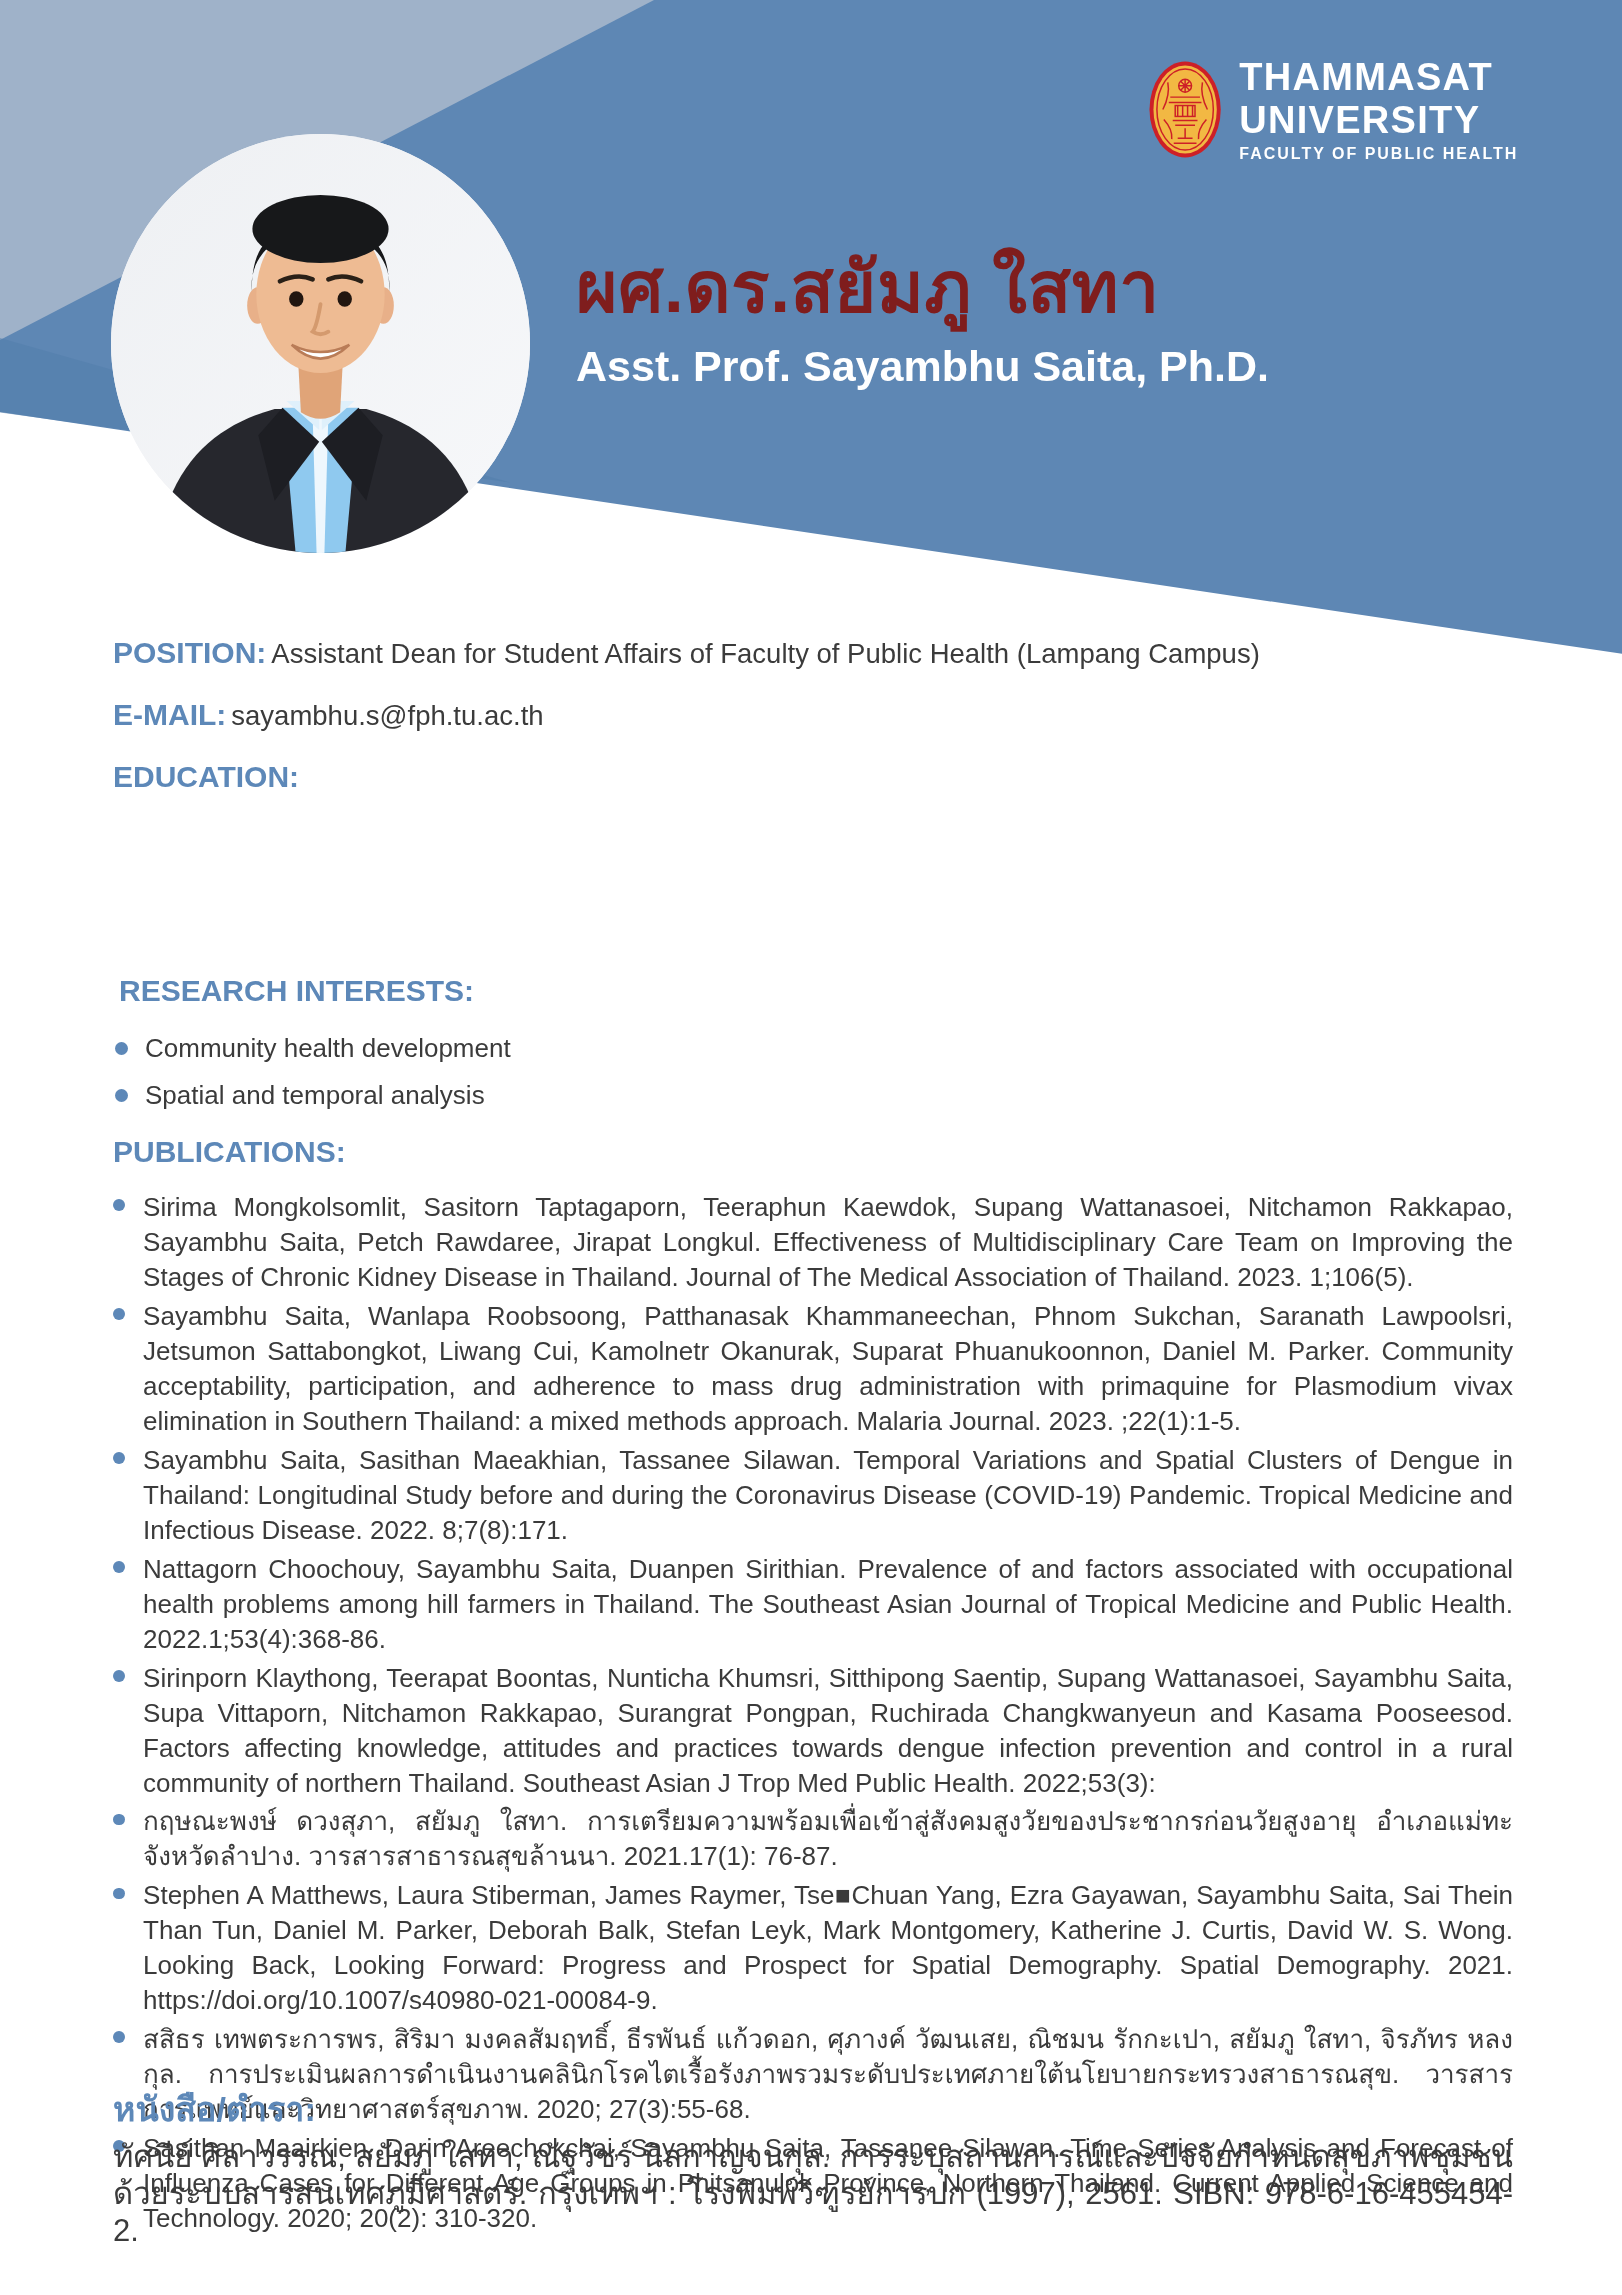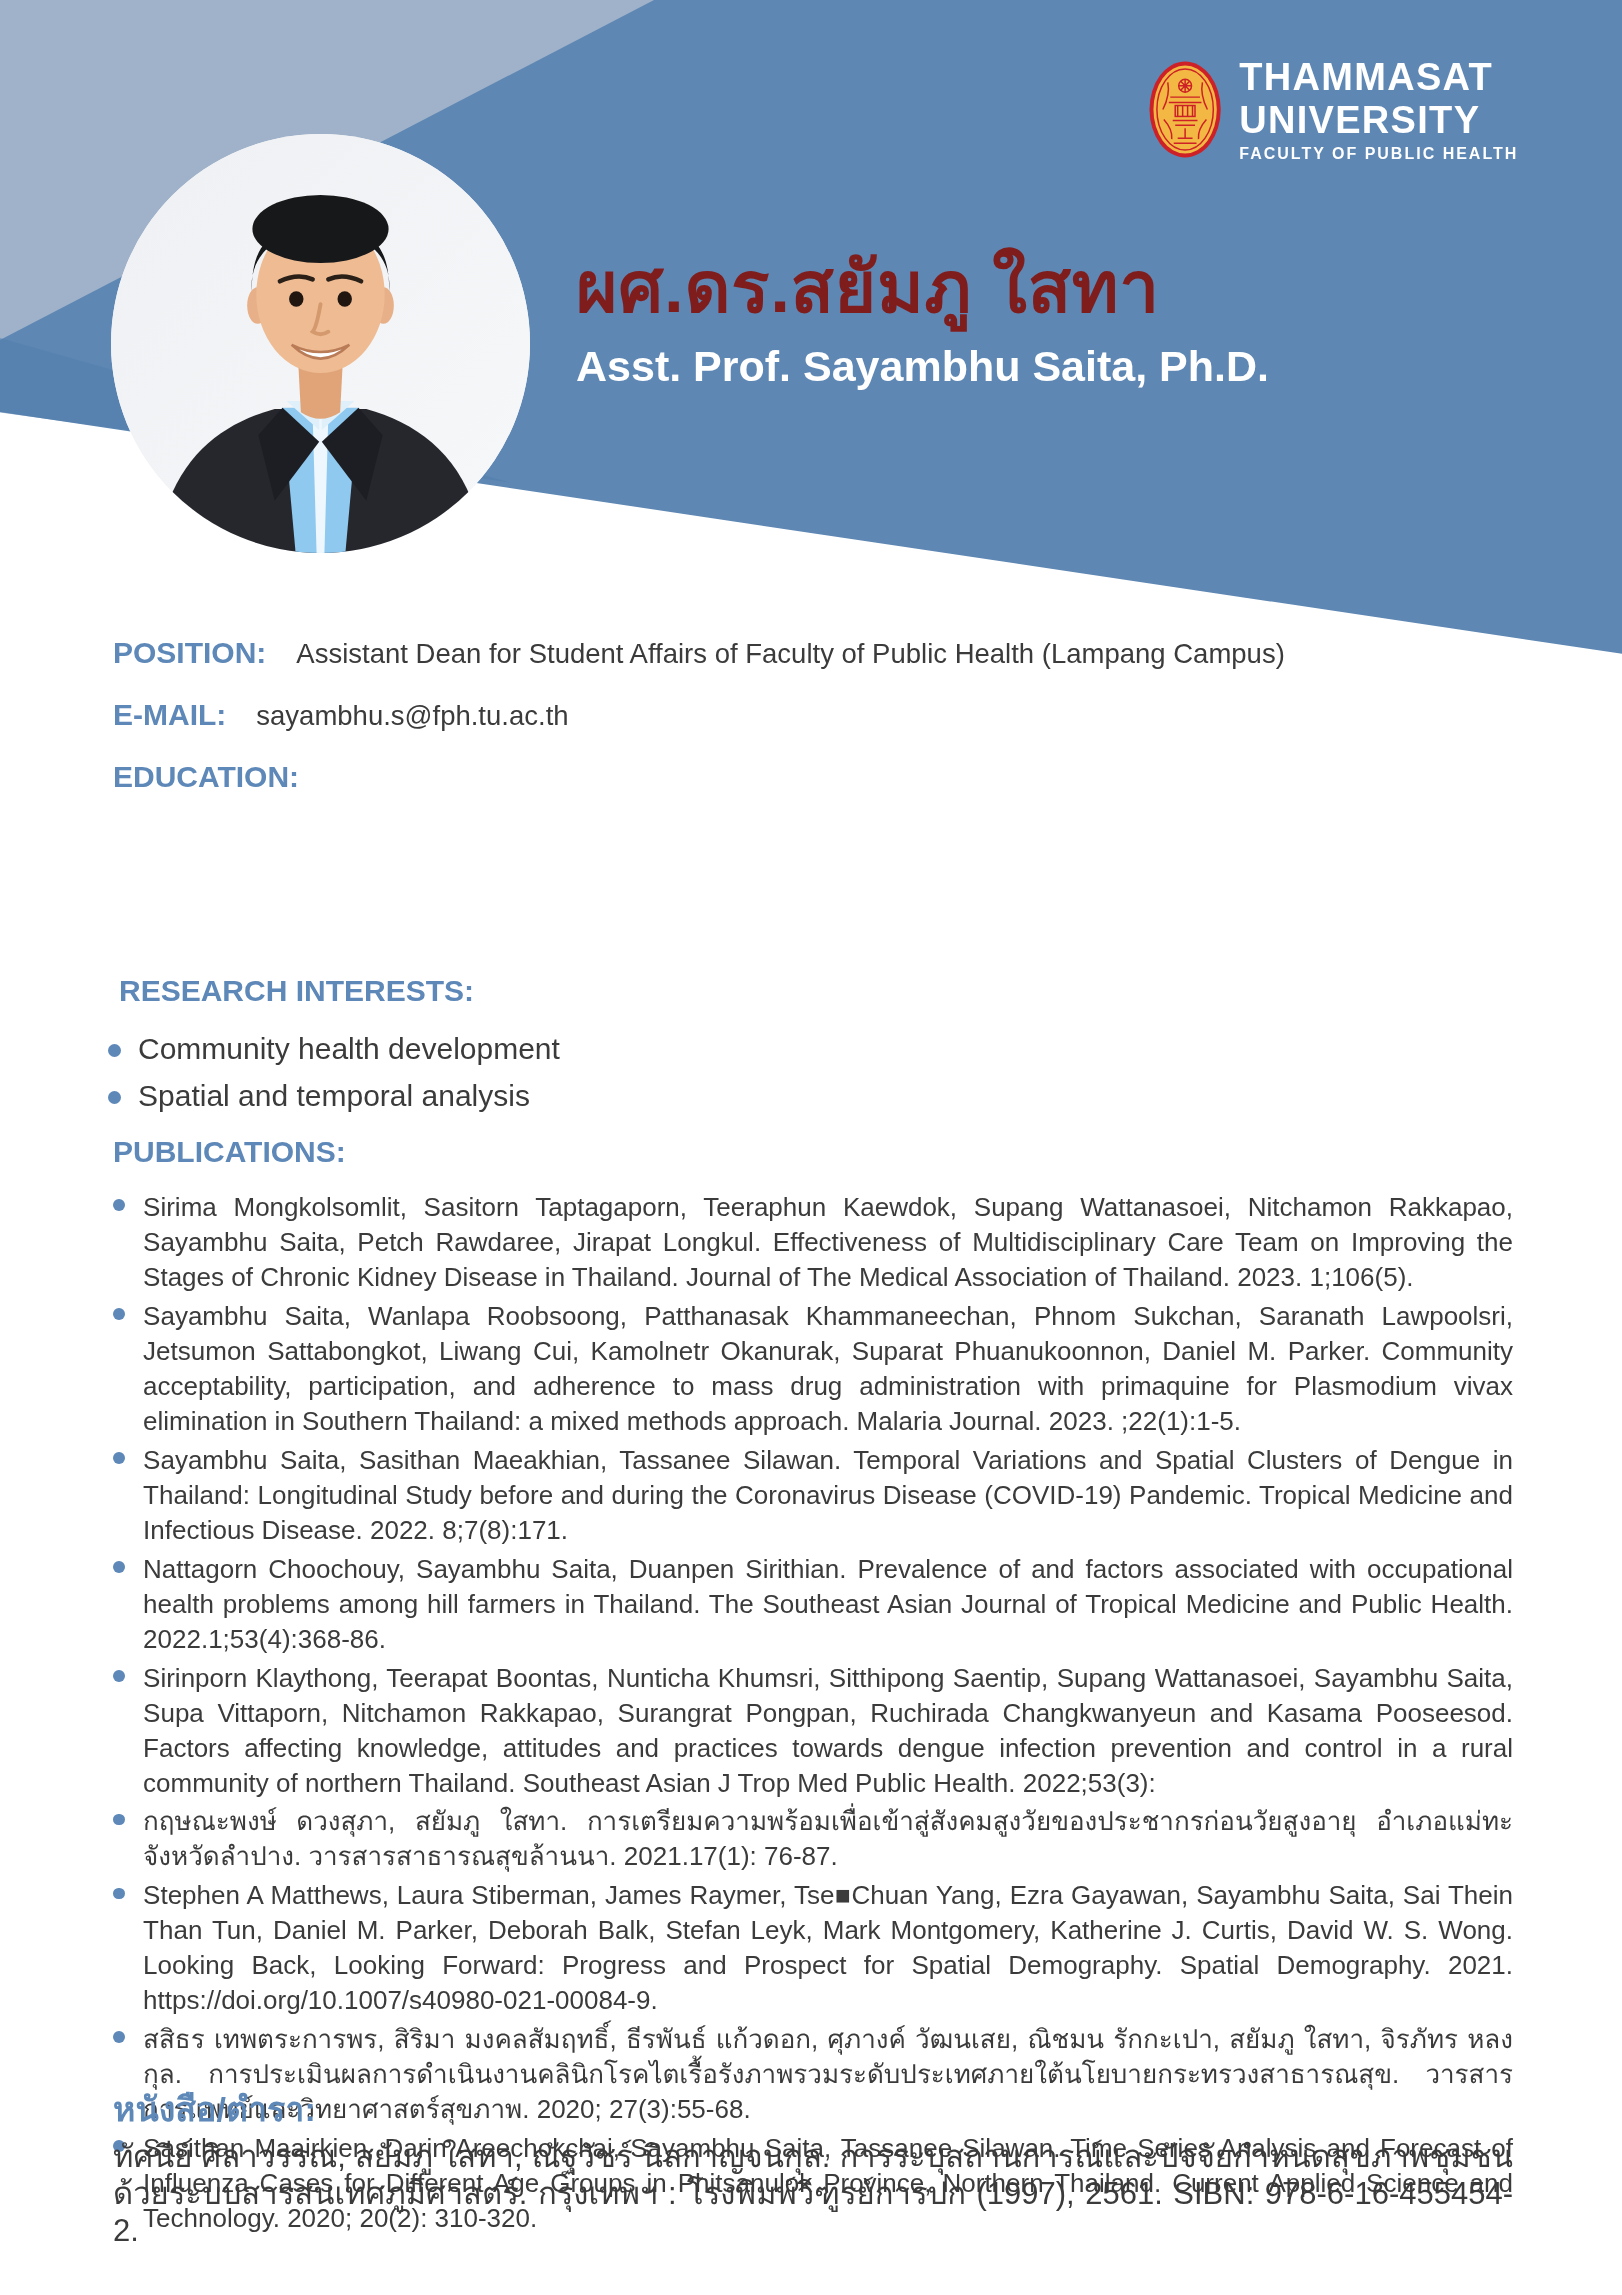--- a/index.html
+++ b/index.html
@@ -24,31 +24,31 @@
            color:#ffffff;}
 
   .logo{position:absolute;left:1148px;top:44px;display:flex;align-items:center;}
   .logo-emblem{width:98px;height:131px;}
   .logo-text{margin-left:17px;color:#ffffff;}
   .logo-l1{font-size:38px;font-weight:bold;letter-spacing:1.3px;}
   .logo-l2{font-size:16px;font-weight:bold;letter-spacing:2px;margin-top:3.9px;}
 
   
   .lbl{color:#5d88b8;font-weight:bold;font-size:30px;}
-  .inline-row{position:absolute;left:113px;display:flex;align-items:baseline;gap:30px;white-space:nowrap;}
+  .inline-row{position:absolute;left:113px;display:flex;align-items:baseline;gap:5px;white-space:nowrap;}
   .inline-row .val{font-size:27.5px;color:#3b3b3b;}
 
   .row-position{top:636px;}
   .row-email{top:698px;}
 
   .edu-label{position:absolute;left:113px;top:760px;}
   .edu-items{position:absolute;left:116px;top:817px;font-size:27.5px;line-height:44px;color:#3b3b3b;}
 
   .ri-label{position:absolute;left:119px;top:974px;}
-  .ri-items{position:absolute;left:108px;top:1025px;font-size:30px;line-height:47px;color:#3b3b3b;}
+  .ri-items{position:absolute;left:115px;top:1025px;font-size:26px;line-height:47px;color:#3b3b3b;}
   .dot{display:inline-block;width:13px;height:13px;border-radius:50%;background:#5d88b8;
        margin-right:17px;vertical-align:2px;}
 
   .pub-label{position:absolute;left:113px;top:1135px;text-align:center;}
   .pubs{position:absolute;left:113px;top:1190px;width:1400px;}
   .pub-item{display:flex;margin-bottom:3.9px;}
   .pub-bullet{flex:0 0 11.8px;width:11.8px;height:11.8px;border-radius:50%;background:#5d88b8;
               margin-top:9.2px;margin-right:18.3px;}
   .pub-text{flex:1;font-size:26px;line-height:35px;text-align:justify;color:#3b3b3b;}
 

